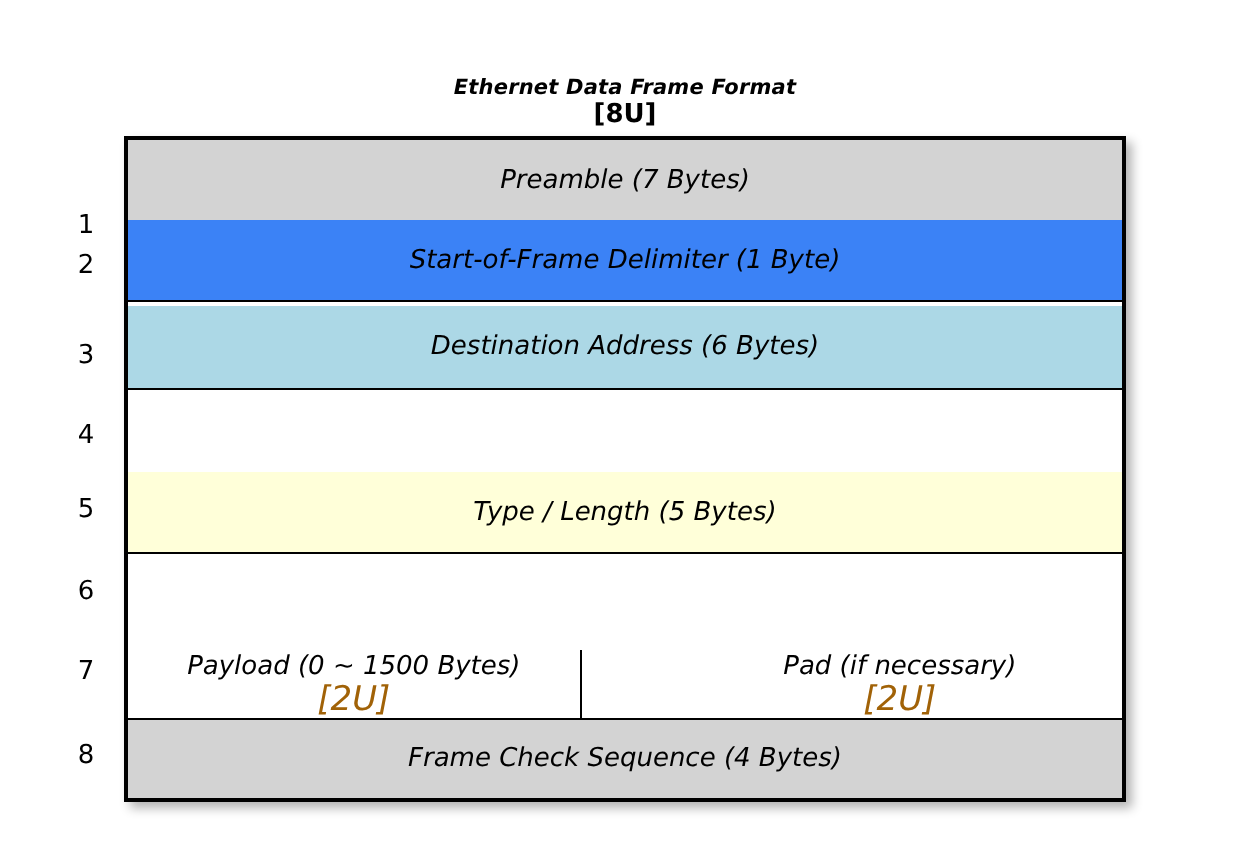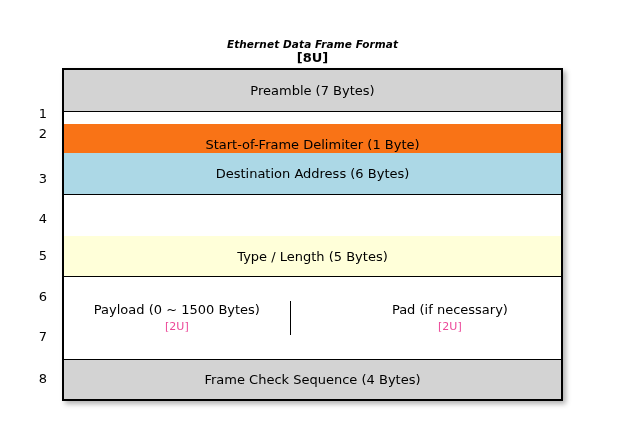--- a/index.html
+++ b/index.html
@@ -70,42 +70,43 @@
   }
   .frame-row {
     position: absolute;
     left: 0;
     width: 497px;
     box-sizing: border-box;
     border-bottom: 1.5px solid #000000;
     display: flex;
     align-items: center;
     justify-content: center;
+    font-style: italic;
   }
   .frame-row.last {
     border-bottom: none;
   }
   .cell-label {
     font-size: 13px;
     color: #000000;
     text-align: center;
     line-height: 17px;
     white-space: pre-line;
   }
   .cell-sub {
-    font-size: 11px;
-    color: #ec4899;
+    font-size: 17px;
+    color: #a16207;
     text-align: center;
     line-height: 17px;
   }
 
   
   .split-row {
     display: flex;
-    align-items: center;
+    align-items: flex-end;
     gap: 48px;
   }
   .split-cell {
     display: flex;
     flex-direction: column;
     align-items: center;
     justify-content: center;
   }
   .split-cell.left {
     width: 251px;
@@ -135,21 +136,21 @@
   <div class="row-number" style="top:268px;">7</div>
   <div class="row-number" style="top:310px;">8</div>
 </div>
 
 <div id="frame-table">
 
   <div class="frame-row" style="top:0px; height:42px; background:#d3d3d3;">
     <span class="cell-label">Preamble (7 Bytes)</span>
   </div>
 
-  <div class="frame-row" style="top:54px; height:41px; background:#f97316;">
+  <div class="frame-row" style="top:40px; height:41px; background:#3b82f6;">
     <span class="cell-label">Start-of-Frame Delimiter (1 Byte)</span>
   </div>
 
   <div class="frame-row" style="top:83px; height:42px; background:#acd8e6;align-items:center;">
     <span class="cell-label">Destination Address (6 Bytes)</span>
   </div>
 
 
   <div class="frame-row" style="top:166px; height:41px; background:#ffffd9;">
     <span class="cell-label">Type / Length (5 Bytes)</span>

